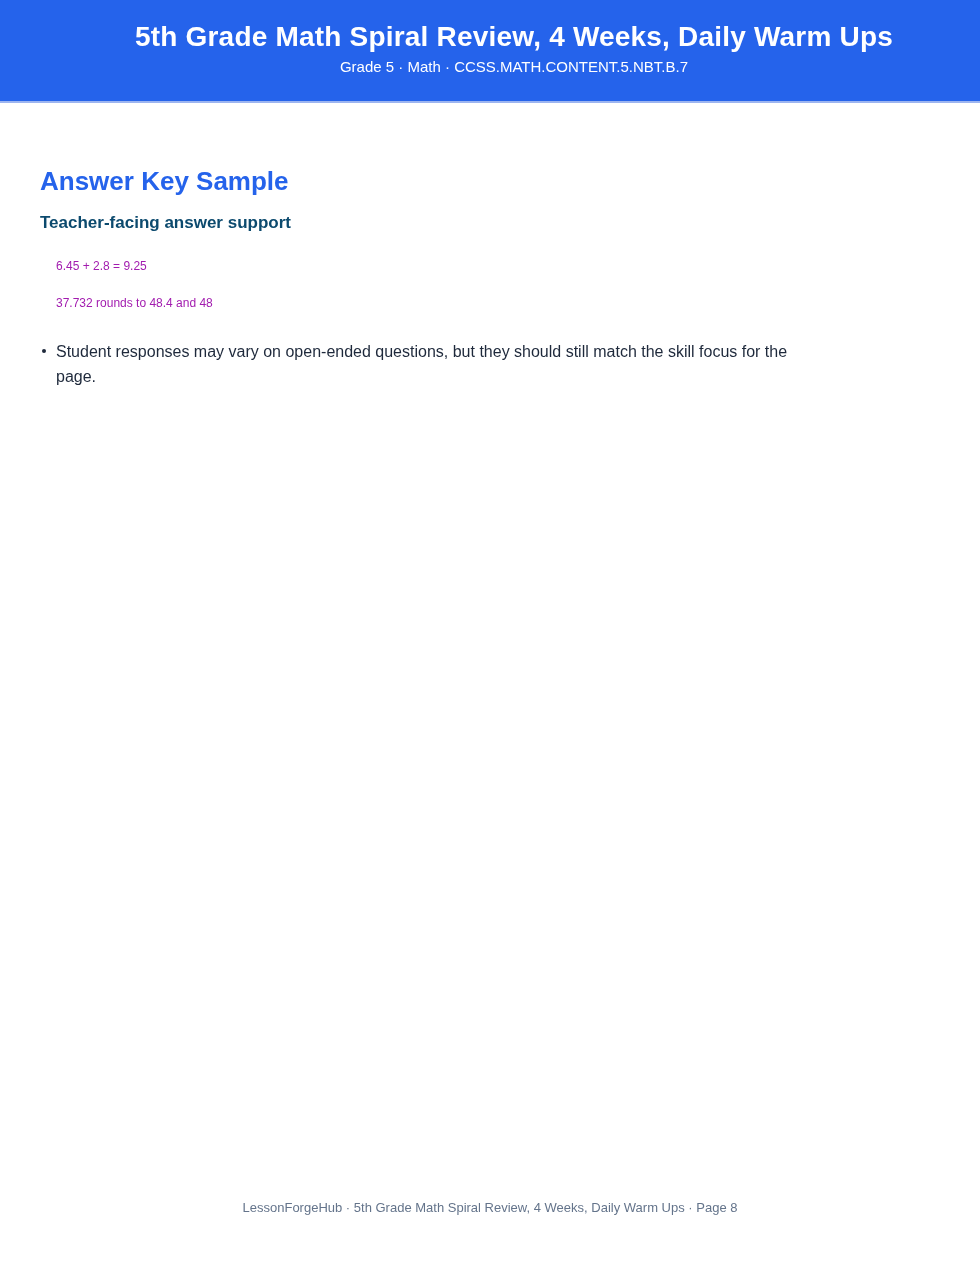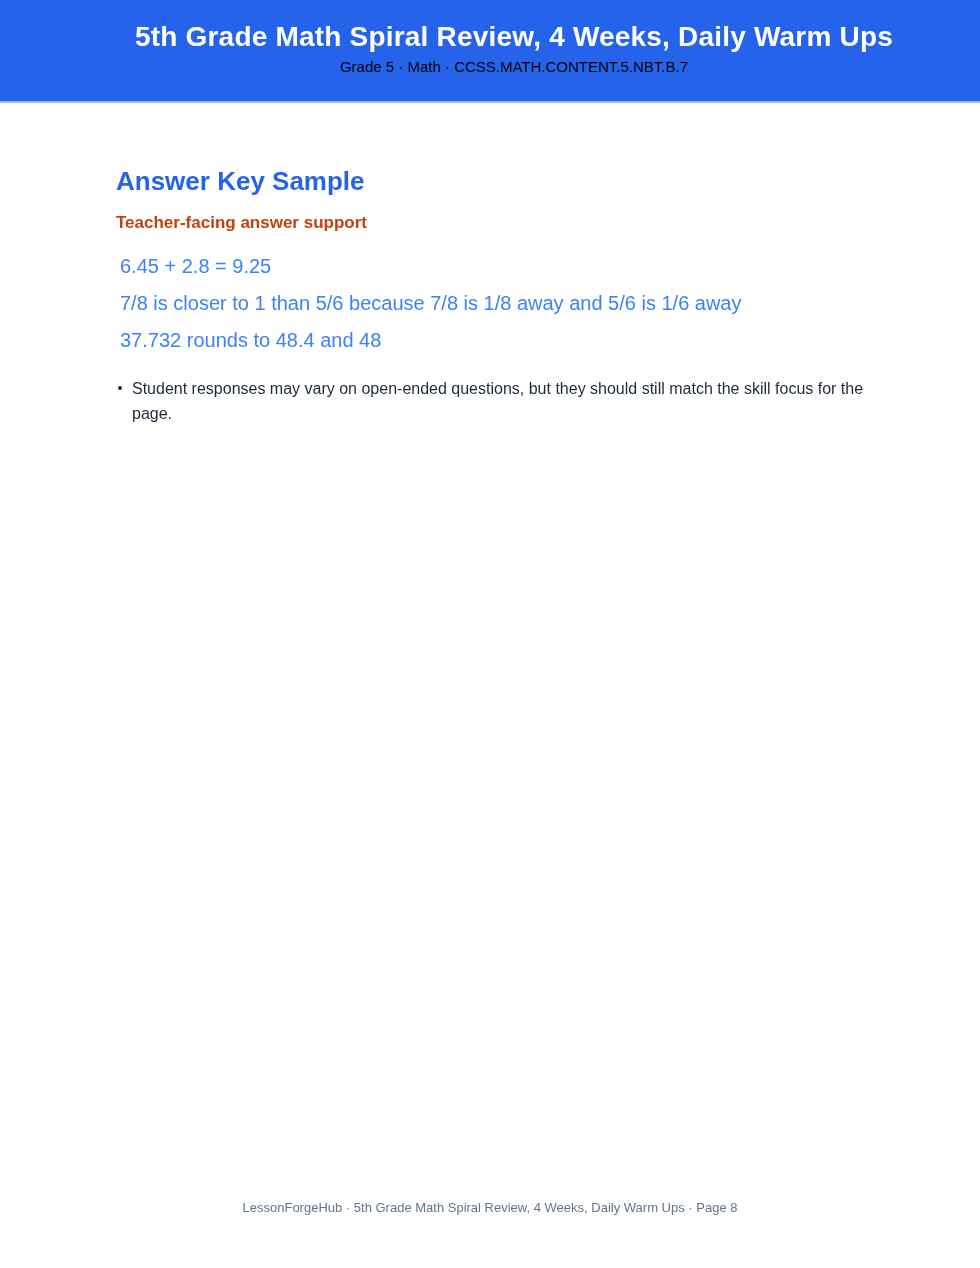--- a/index.html
+++ b/index.html
@@ -24,46 +24,46 @@
     padding-left: 48px;
   }
   .banner-title {
     color: #ffffff;
     font-size: 28px;
     font-weight: bold;
     line-height: 1.15;
     letter-spacing: 0.2px;
   }
   .banner-subtitle {
-    color: #000000;
+    color: #ffffff;
     font-size: 15px;
     margin-top: 5px;
   }
   .content {
-    padding: 0 116px;
+    padding: 0 40px;
   }
   .section-heading {
     color: #2563eb;
     font-size: 26px;
     font-weight: bold;
     line-height: 1;
     margin: 65px 0 0 0;
   }
   .section-subheading {
-    color: #c2410c;
+    color: #0c4a6e;
     font-size: 17px;
     font-weight: bold;
     line-height: 1;
     margin: 20px 0 0 0;
   }
   .answer-line {
-    color: #3b82f6;
-    font-size: 20px;
+    color: #a21caf;
+    font-size: 12px;
     line-height: 18px;
-    margin: 19px 0 0 4px;
+    margin: 19px 0 0 16px;
   }
   .answer-line.first {
     margin-top: 26px;
   }
   .notes-list {
     list-style: none;
     margin: 27px 0 0 0;
     padding: 0;
     color: #1e293b;
     font-size: 16px;
@@ -110,21 +110,20 @@
   </header>
 
   <main class="content">
 
     <h2 class="section-heading">Answer Key Sample</h2>
 
     <h3 class="section-subheading">Teacher-facing answer support</h3>
 
     <p class="answer-line first">6.45 + 2.8 = 9.25</p>
 
-    <p class="answer-line">7/8 is closer to 1 than 5/6 because 7/8 is 1/8 away and 5/6 is 1/6 away</p>
 
     <p class="answer-line">37.732 rounds to 48.4 and 48</p>
 
 
     <ul class="notes-list">
       <li class="note-item">
         <span class="bullet-dot"></span>
         <span class="note-text">Student responses may vary on open-ended questions, but they should still match the skill focus for the page.</span>
       </li>
     </ul>

